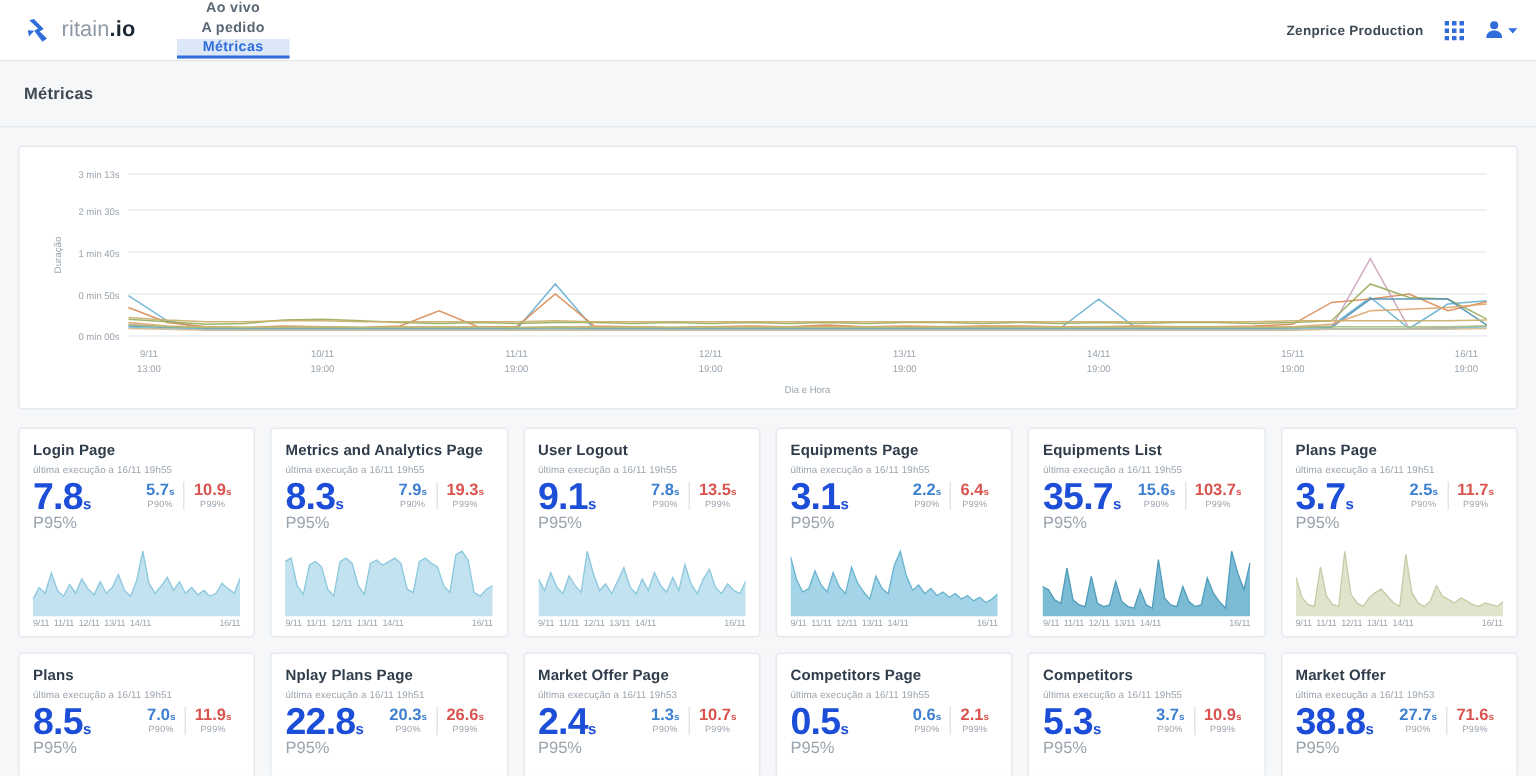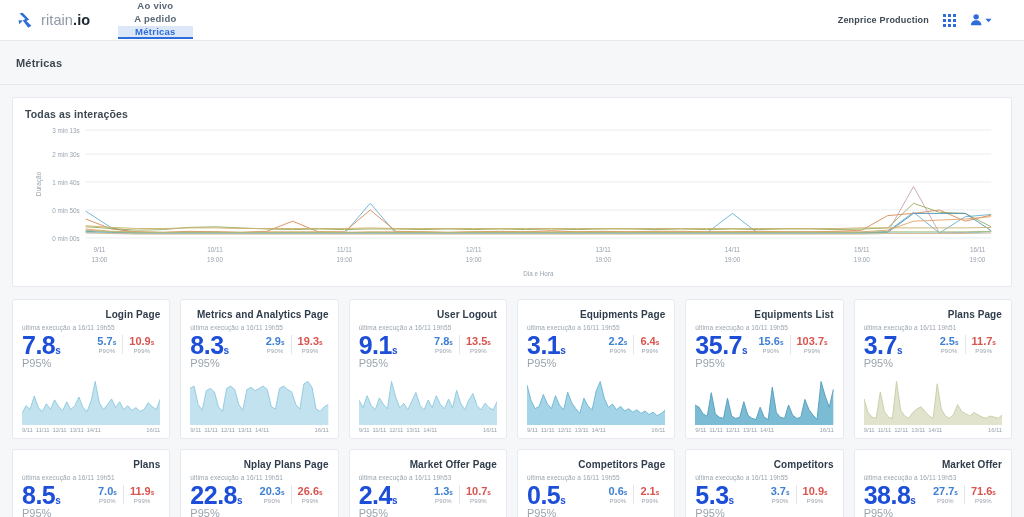--- a/index.html
+++ b/index.html
@@ -50,21 +50,21 @@
   .nav-item.active {
     background: #dce7f8;
     color: #2f6ddb;
     border-bottom-color: #2f6ddb;
   }
 
   .topbar-right {
     margin-left: auto;
     display: flex; align-items: center;
     gap: 14px;
-    padding-right: 32px;
+    padding-right: 12px;
   }
   .org-name {
     font-size: 9px; font-weight: 700;
     letter-spacing: .2px;
     color: #3d4852;
     white-space: nowrap;
   }
   .apps-icon { display:block; cursor:pointer; }
   .user-menu { display: flex; align-items: center; gap: 1px; cursor: pointer; }
 
@@ -106,21 +106,20 @@
     border-radius: 3px;
     padding: 9px 9px 5px 9px;
     min-height: 140px;
     display: flex; flex-direction: column;
     overflow: hidden;
   }
   .card-name {
     font-size: 10px; font-weight: 700; color: #2f3c4b;
     line-height: 1.28;
     letter-spacing: .1px;
-    text-align: right;
   }
   .card-sub {
     font-size: 6.5px; color: #9aa4ae;
     margin-top: 2px; letter-spacing: .1px;
     white-space: nowrap;
   }
   .stats-row { display: flex; align-items: flex-start; margin-top: 1px; }
   .stat-main { flex: 0 0 auto; }
   .stat-main .val {
     font-size: 25px; font-weight: 700; color: #1d4ed8;
@@ -195,21 +194,20 @@
   </div>
 </div>
 
 <div class="page-head">
   <span class="page-title">Métricas</span>
 </div>
 
 <div class="content">
 
   <div class="panel">
-    <div class="panel-title">Todas as interações</div>
     <svg class="bigchart" id="bigchart" viewBox="0 0 996 158" preserveAspectRatio="none">
         <line x1="62" y1="116" x2="988" y2="116" stroke="#e9ecef" stroke-width="1"></line>
         <text x="56" y="119" text-anchor="end" font-size="6.5" fill="#9aa4ae">0 min 00s</text>
         <line x1="62" y1="88.02072538860104" x2="988" y2="88.02072538860104" stroke="#e9ecef" stroke-width="1"></line>
         <text x="56" y="91.02072538860104" text-anchor="end" font-size="6.5" fill="#9aa4ae">0 min 50s</text>
         <line x1="62" y1="60.04145077720208" x2="988" y2="60.04145077720208" stroke="#e9ecef" stroke-width="1"></line>
         <text x="56" y="63.04145077720208" text-anchor="end" font-size="6.5" fill="#9aa4ae">1 min 40s</text>
         <line x1="62" y1="32.06217616580311" x2="988" y2="32.06217616580311" stroke="#e9ecef" stroke-width="1"></line>
         <text x="56" y="35.06217616580311" text-anchor="end" font-size="6.5" fill="#9aa4ae">2 min 30s</text>
         <line x1="62" y1="8" x2="988" y2="8" stroke="#e9ecef" stroke-width="1"></line>
@@ -285,21 +283,21 @@
       <div class="card">
         <div class="card-name">Metrics and Analytics Page</div>
         <div class="card-sub">última execução a 16/11 19h55</div>
         <div class="stats-row">
           <div class="stat-main">
             <div class="val"><span>8.3</span><span class="u">s</span></div>
             <div class="lbl">P95%</div>
           </div>
           <div class="stat-side">
             <div class="stat-cell p90">
-              <div class="v"><span>2.9</span><span class="u">s</span></div>
+              <div class="v"><span>7.9</span><span class="u">s</span></div>
               <div class="k">P90%</div>
             </div>
             <div class="stat-cell p99">
               <div class="v"><span>19.3</span><span class="u">s</span></div>
               <div class="k">P99%</div>
             </div>
           </div>
         </div>
         <div class="spark-wrap">
           <svg class="spark" viewBox="0 0 140 48" preserveAspectRatio="none">

